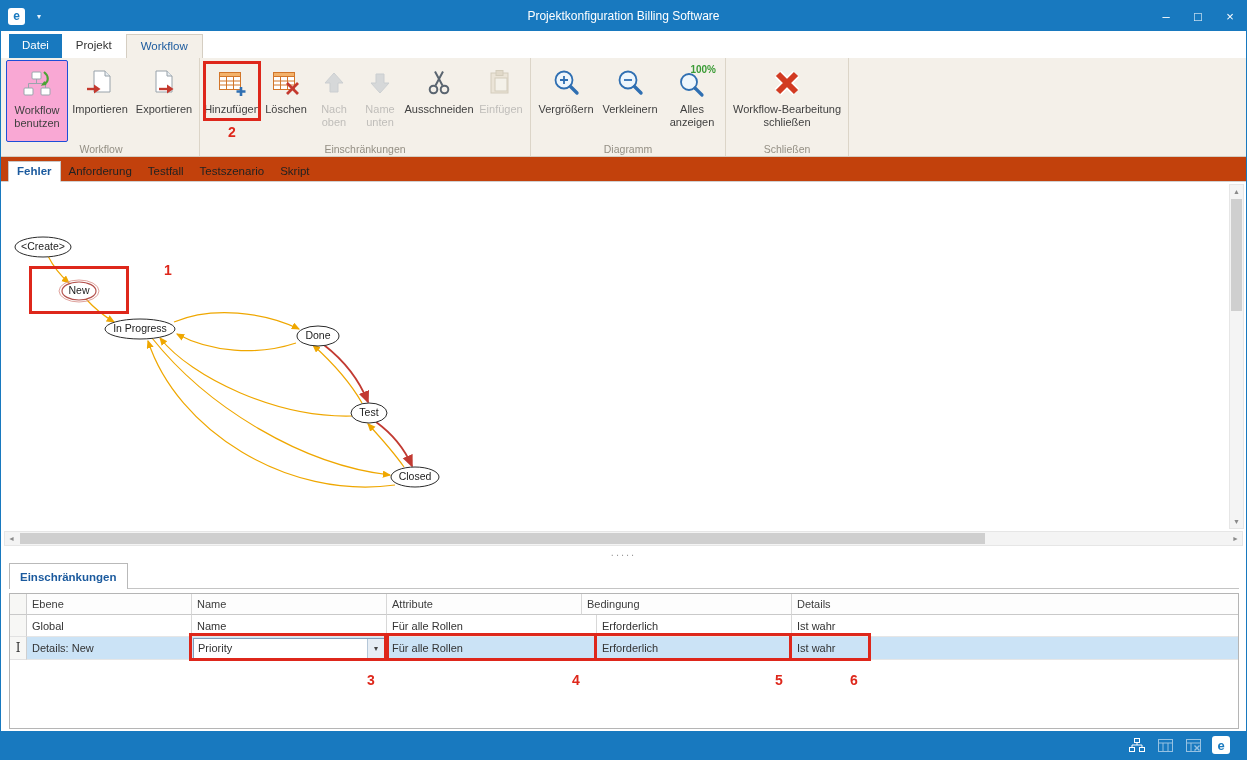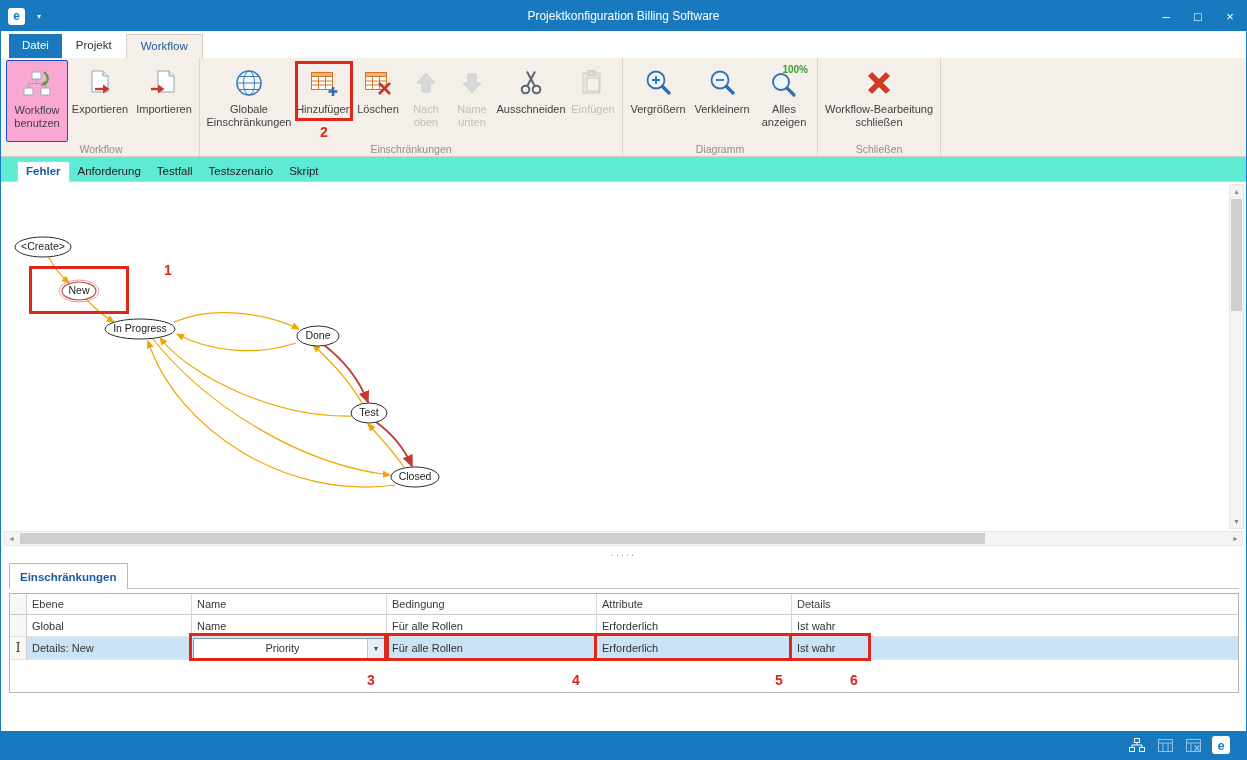--- a/index.html
+++ b/index.html
@@ -34,21 +34,21 @@
   .rgroup-label { position:absolute; bottom:1px; left:0; right:0; text-align:center; font-size:10.5px; color:#948F84; }
   .zoom-badge { position:absolute; top:4px; right:6px; font-size:10px; color:#3A9B35; font-weight:bold; }
   .w62{width:62px}.w64{width:64px}.w92{width:92px}.w58{width:58px}.w50{width:50px}.w46{width:46px}.w72{width:72px}.w56{width:56px}.w52{width:52px}.w60{width:60px}.w116{width:116px}
 
   
   .anno-frame { position:absolute; left:0; right:0; top:1px; height:60px; border:3px solid #DE271B; pointer-events:none; }
   .anno-num { color:#DE271B; font-size:14px; font-weight:bold; font-family:"Liberation Sans",sans-serif; }
   .anno-num-2 { position:absolute; top:64px; left:50%; transform:translateX(-50%); }
 
   
-  .viewtabs { position:absolute; top:156px; left:0; right:0; height:25px; background:#5eead4; border-bottom:1px solid #D0D0D0; display:flex; align-items:flex-end; padding-left:16px; }
+  .viewtabs { position:absolute; top:156px; left:0; right:0; height:25px; background:#c2410c; border-bottom:1px solid #D0D0D0; display:flex; align-items:flex-end; padding-left:7px; }
   .viewtab { padding:3px 8px 4px 8px; color:#222; font-size:11.5px; }
   .viewtab.selected { background:#fff; border:1px solid #C8C8C8; border-bottom:1px solid #fff; margin-bottom:-1px; color:#1B5A9E; font-weight:bold; }
 
   
   .canvas { position:absolute; top:181px; left:1px; right:1px; height:365px; background:#fff; }
   .diagram { position:absolute; top:0; left:0; }
   .edge { fill:none; }
   .edge.o { stroke-width:1.2; }
   .edge.r { stroke-width:1.8; }
   .node-ellipse { fill:#fff; stroke:#2b2b2b; stroke-width:1; }
@@ -66,34 +66,34 @@
   .anno-box { position:absolute; border:3px solid #DE271B; pointer-events:none; }
   #anno-box-1 { left:28px; top:265px; width:100px; height:48px; }
   #anno-num-1 { position:absolute; left:163px; top:261px; }
 
   
   .splitter { position:absolute; top:546px; left:0; right:0; height:16px; background:#fff; text-align:center; color:#9a9a9a; font-size:11px; letter-spacing:2px; line-height:10px; }
 
   
   .ctab { position:absolute; left:8px; top:562px; height:26px; padding:0 10px; display:flex; align-items:center; background:#fff; border:1px solid #B9B9B9; border-bottom:none; color:#1B5A9E; font-weight:bold; font-size:11.5px; z-index:2; }
   .ctab-line { position:absolute; left:8px; right:7px; top:587px; border-top:1px solid #C4C4C4; }
-  .grid { position:absolute; left:8px; right:7px; top:592px; height:100px; background:#fff; border:1px solid #B5B5B5; }
+  .grid { position:absolute; left:8px; right:7px; top:592px; height:136px; background:#fff; border:1px solid #B5B5B5; }
   .grow { display:flex; }
   .ghead { height:21px; background:#FDFDFD; }
   .ghead .gcell { border-bottom:1px solid #C9C9C9; color:#3c3c3c; }
   .gcell { padding:0 5px; border-right:1px solid #D8D8D8; white-space:nowrap; overflow:hidden; display:flex; align-items:center; }
   .gsel { width:17px; background:#F7F7F5; border-right:1px solid #CFCFCF; border-bottom:1px solid #E2E2E2; display:flex; align-items:center; justify-content:center; }
   .ghead .gsel { border-bottom:1px solid #C9C9C9; }
   .grow.r1 { height:22px; }
   .grow.r1 .gcell { border-bottom:1px solid #E6E6E6; }
   .grow.r2 { height:23px; background:#CBE3F6; }
   .grow.r2 .gcell { border-bottom:1px solid #E6E6E6; }
   .edit-glyph { font-family:"DejaVu Serif",serif; font-size:12px; color:#333; }
   .c0{width:165px}.c1{width:195px}.c2{width:210px}.c3{width:195px}.c4{flex:1;border-right:none!important}
-  .combo-cell { padding:0!important;text-align:center; }
+  .combo-cell { padding:0!important; }
   .combo { display:flex; align-items:center; border:1px solid #7F9DB9; background:#fff; height:21px; width:100%; margin:0 1px; }
   .combo-text { flex:1; padding-left:4px; }
   .combo-btn { width:17px; height:19px; background:#E7EEF5; border-left:1px solid #B5C7D8; display:flex; align-items:center; justify-content:center; }
   .combo-arrow { font-size:8px; color:#444; }
 
   #anno-box-3 { left:188px; top:632px; width:200px; height:28px; }
   #anno-box-4 { left:383px; top:632px; width:213px; height:28px; }
   #anno-box-5 { left:593px; top:632px; width:198px; height:28px; }
   #anno-box-6 { left:788px; top:632px; width:82px;  height:28px; }
   #anno-num-3 { position:absolute; left:366px; top:671px; }
@@ -142,55 +142,45 @@
               <path d="M14.5 10 V14 M6.5 19 V14.5 H23.5 V19" fill="none" stroke="#9AA5AD"></path>
               <path d="M22 3 C27 7 27 13 22 15" fill="none" stroke="#4CA335" stroke-width="2.2"></path>
               <path d="M24.5 16 L18.8 16.8 L22.4 12 Z" fill="#4CA335"></path>
             </svg>
           </span>
           <span class="rlabel">Workflow benutzen</span>
         </div>
         <div class="rbtn w64">
           <span class="icn">
             <svg width="30" height="30" viewBox="0 0 30 30">
+              <path d="M9 3 H20 L25 8 V24 H9 Z" fill="#fff" stroke="#98A2AA"></path>
+              <path d="M20 3 V8 H25" fill="#E8EDF1" stroke="#98A2AA"></path>
+              <path d="M2 21 H10" stroke="#C4392E" stroke-width="2.4" fill="none"></path>
+              <path d="M9 16.5 L15.5 21 L9 25.5 Z" fill="#C4392E"></path>
+            </svg>
+          </span>
+          <span class="rlabel">Importieren</span>
+        </div>
+        <div class="rbtn w64">
+          <span class="icn">
+            <svg width="30" height="30" viewBox="0 0 30 30">
               <path d="M7 3 H18 L23 8 V24 H7 Z" fill="#fff" stroke="#98A2AA"></path>
               <path d="M18 3 V8 H23" fill="#E8EDF1" stroke="#98A2AA"></path>
               <path d="M10 21 H19" stroke="#C4392E" stroke-width="2.4" fill="none"></path>
               <path d="M18 16.5 L24.5 21 L18 25.5 Z" fill="#C4392E"></path>
             </svg>
           </span>
           <span class="rlabel">Exportieren</span>
         </div>
-        <div class="rbtn w64">
-          <span class="icn">
-            <svg width="30" height="30" viewBox="0 0 30 30">
-              <path d="M9 3 H20 L25 8 V24 H9 Z" fill="#fff" stroke="#98A2AA"></path>
-              <path d="M20 3 V8 H25" fill="#E8EDF1" stroke="#98A2AA"></path>
-              <path d="M2 21 H10" stroke="#C4392E" stroke-width="2.4" fill="none"></path>
-              <path d="M9 16.5 L15.5 21 L9 25.5 Z" fill="#C4392E"></path>
-            </svg>
-          </span>
-          <span class="rlabel">Importieren</span>
-        </div>
       </div>
       <div class="rgroup-label">Workflow</div>
     </div>
 
     <div class="rgroup">
       <div class="rbuttons">
-        <div class="rbtn w92">
-          <span class="icn">
-            <svg width="32" height="32" viewBox="0 0 32 32">
-              <circle cx="16" cy="16" r="12" fill="#F2F8FD" stroke="#3879B5" stroke-width="1.6"></circle>
-              <ellipse cx="16" cy="16" rx="5.5" ry="12" fill="none" stroke="#3879B5"></ellipse>
-              <path d="M4.5 16 H27.5 M6.5 9.5 H25.5 M6.5 22.5 H25.5" stroke="#3879B5" fill="none"></path>
-            </svg>
-          </span>
-          <span class="rlabel">Globale Einschränkungen</span>
-        </div>
         <div class="rbtn w58">
           <span class="icn">
             <svg width="30" height="30" viewBox="0 0 30 30">
               <rect x="2.5" y="4.5" width="21" height="17" fill="#fff" stroke="#D2762A"></rect>
               <rect x="2.5" y="4.5" width="21" height="4" fill="#F3B26B" stroke="#D2762A"></rect>
               <path d="M2.5 13 H23.5 M2.5 17 H23.5 M9.5 8.5 V21.5 M16.5 8.5 V21.5" stroke="#D2762A"></path>
               <path d="M24 19 V28 M19.5 23.5 H28.5" stroke="#2F6FB2" stroke-width="2.6"></path>
             </svg>
           </span>
           <span class="rlabel">Hinzufügen</span>
@@ -379,22 +369,22 @@
   </div>
 
   <div class="ctab">Einschränkungen</div>
   <div class="ctab-line"></div>
 
   <div class="grid">
     <div class="grow ghead">
       <div class="gsel"></div>
       <div class="gcell c0">Ebene</div>
       <div class="gcell c1">Name</div>
+      <div class="gcell c3">Attribute</div>
       <div class="gcell c2">Bedingung</div>
-      <div class="gcell c3">Attribute</div>
       <div class="gcell c4">Details</div>
     </div>
     <div class="grow r1">
       <div class="gsel"></div>
       <div class="gcell c0">Global</div>
       <div class="gcell c1">Name</div>
       <div class="gcell c2">Für alle Rollen</div>
       <div class="gcell c3">Erforderlich</div>
       <div class="gcell c4">Ist wahr</div>
     </div>

